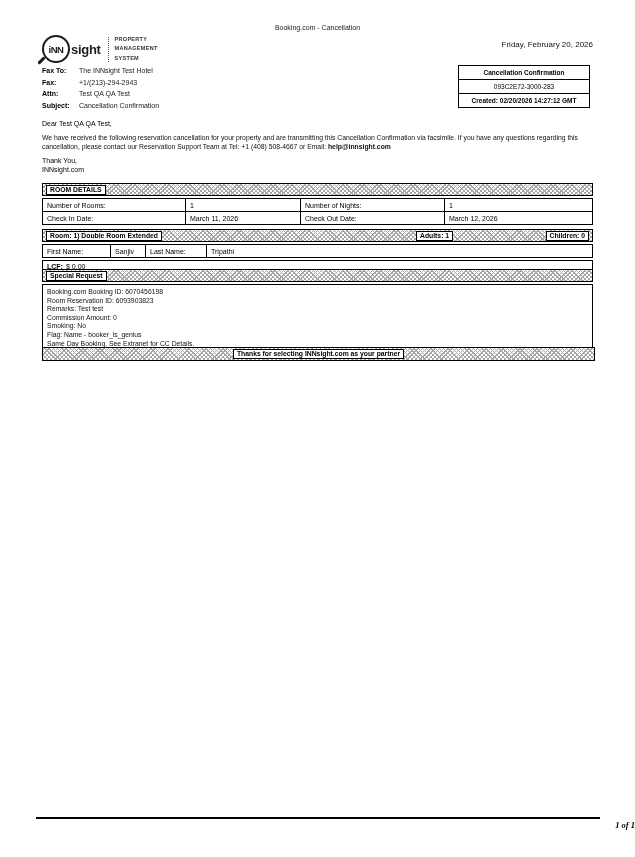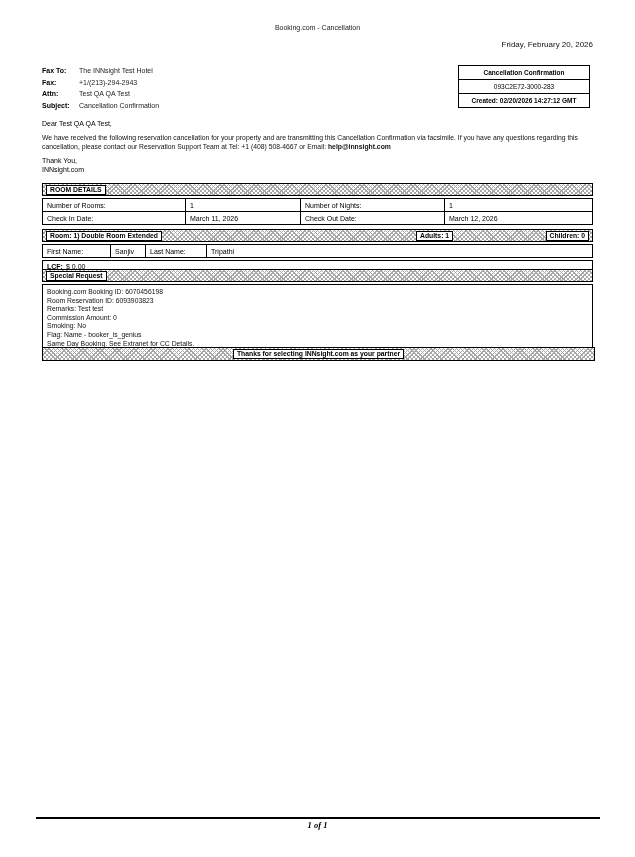--- a/index.html
+++ b/index.html
@@ -62,31 +62,41 @@
   .children-label{position:absolute;right:3px;}
   .lcf-row{border:1px solid #000;height:11px;font-size:7px;display:flex;align-items:center;padding-left:4px;margin-top:2px;}
   .lcf-row .bold{margin-right:3px;}
   .special-box{border:1px solid #000;margin-top:2px;padding:3px 4px 4px 4px;}
   .special-line{font-size:6.8px;line-height:8.6px;color:#111;}
   
   .banner{position:absolute;top:347px;left:42px;width:551px;height:12px;display:flex;align-items:center;justify-content:center;}
   
   .footer-line{position:absolute;top:817px;left:36px;right:35px;border-top:2px solid #000;}
   .page-num{
-    position:absolute;top:820px;left:0;right:0;text-align:center;
+    position:absolute;top:820px;left:0;right:0;text-align:right;
     font-family:"Liberation Serif",serif;font-weight:bold;font-style:italic;font-size:8.5px;
   }
 </style>
 </head>
 <body>
 
 <div class="page">
 
   <div class="doc-title">Booking.com - Cancellation</div>
 
+  <div class="logo">
+    <span class="lens">iNN</span>
+    <span class="sight">sight</span>
+    <span class="logo-divider"></span>
+    <span class="logo-tagline">
+      <div>PROPERTY</div>
+      <div>MANAGEMENT</div>
+      <div>SYSTEM</div>
+    </span>
+  </div>
 
   <div class="date">Friday, February 20, 2026</div>
 
   <div class="fax-block">
     <div class="fax-row">
       <span class="fax-label">Fax To:</span>
       <span class="fax-value">The INNsight Test Hotel</span>
     </div>
     <div class="fax-row">
       <span class="fax-label">Fax:</span>

